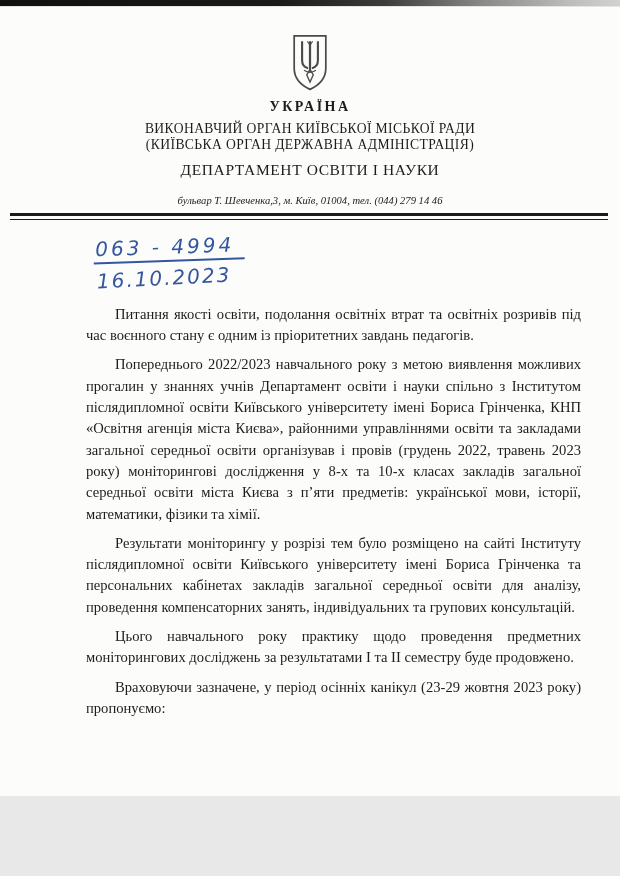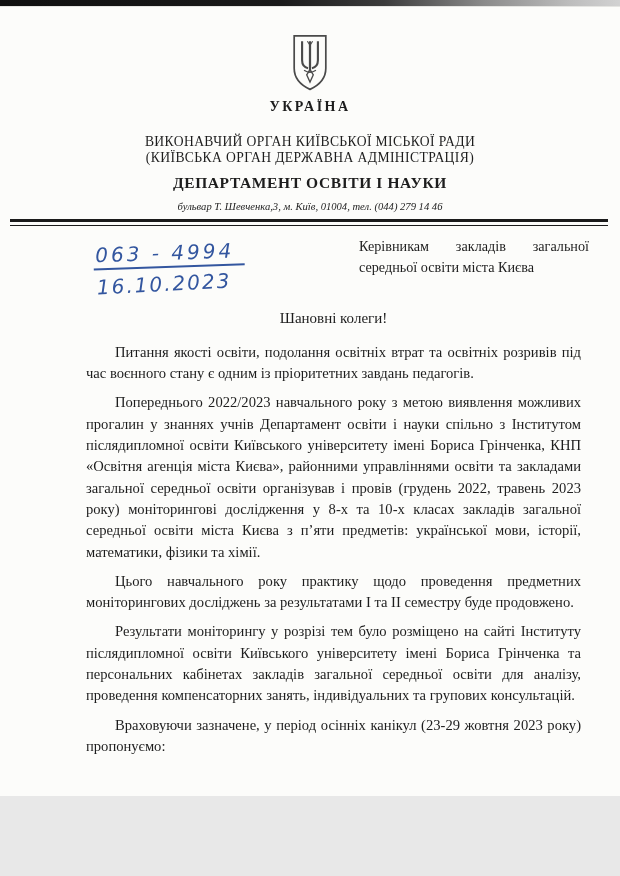--- a/index.html
+++ b/index.html
@@ -17,23 +17,23 @@
     position:absolute; top:0; left:0; width:100%; height:6px;
     background:linear-gradient(90deg,#101010 0%,#1a1a1a 45%,#3c3c3c 62%,#8a8a8a 78%,#bdbdbd 92%,#d2d2d2 100%);
     border-bottom:1px solid #e5e5e2;
   }
   .letterhead { text-align:center; padding-top:34px; }
   .emblem-wrap { line-height:0; }
   .emblem-wrap svg { display:inline-block; }
   .country {
     font-weight:bold; font-size:14px; letter-spacing:2.5px; margin-top:7px;
   }
-  .org-lines { margin-top:19px; font-size:13.6px; letter-spacing:.4px; line-height:1.18; }
-  .department { margin-top:8px; font-weight:bold; font-size:15.5px; letter-spacing:.6px; }
-  .address { margin-top:8px; font-style:italic; font-size:10.6px; line-height:1.3; color:#222; }
+  .org-lines { margin-top:6px; font-size:13.6px; letter-spacing:.4px; line-height:1.18; }
+  .department { margin-top:8px; font-weight:normal; font-size:15.5px; letter-spacing:.6px; }
+  .address { margin-top:15px; font-style:italic; font-size:10.6px; line-height:1.3; color:#222; }
   .letterhead-rule {
     margin:5px 12px 0 10px; height:3px;
     border-top:3.5px solid #1b1b1b;
     border-bottom:1.4px solid #1b1b1b;
   }
 
   .ref-row { display:flex; justify-content:space-between; margin:10px 31px 0 78px; }
   .handwriting {
     margin-left:16px; margin-top:4px;
     font-family:"DejaVu Sans", sans-serif;
@@ -89,29 +89,27 @@
     </div>
   </div>
   <div class="letterhead-rule"></div>
 
   <div class="ref-row">
     <div class="handwriting">
       <span class="hw-number">063 - 4994</span><br>
       <span class="hw-date">16.10.2023</span>
     </div>
     <div class="recipients">
-      <div class="recipient-group">Керівникам закладів загальної середньої освіти міста Києва</div>
     </div>
   </div>
 
 
   <div class="content">
-    <div class="salutation">Шановні колеги!</div>
     <div class="body-text">
       <p>Питання якості освіти, подолання освітніх втрат та освітніх розривів під час воєнного стану є одним із пріоритетних завдань педагогів.</p>
       <p>Попереднього 2022/2023 навчального року з метою виявлення можливих прогалин у знаннях учнів Департамент освіти і науки спільно з Інститутом післядипломної освіти Київського університету імені Бориса Грінченка, КНП «Освітня агенція міста Києва», районними управліннями освіти та закладами загальної середньої освіти організував і провів (грудень 2022, травень 2023 року) моніторингові дослідження у 8-х та 10-х класах закладів загальної середньої освіти міста Києва з п’яти предметів: української мови, історії, математики, фізики та хімії.</p>
+      <p>Результати моніторингу у розрізі тем було розміщено на сайті Інституту післядипломної освіти Київського університету імені Бориса Грінченка та персональних кабінетах закладів загальної середньої освіти для аналізу, проведення компенсаторних занять, індивідуальних та групових консультацій.</p>
       <p>Цього навчального року практику щодо проведення предметних моніторингових досліджень за результатами І та ІІ семестру буде продовжено.</p>
-      <p>Результати моніторингу у розрізі тем було розміщено на сайті Інституту післядипломної освіти Київського університету імені Бориса Грінченка та персональних кабінетах закладів загальної середньої освіти для аналізу, проведення компенсаторних занять, індивідуальних та групових консультацій.</p>
       <p>Враховуючи зазначене, у період осінніх канікул (23-29 жовтня 2023 року) пропонуємо:</p>
 
     </div>
   </div>
 </div>
 
 </body></html>

